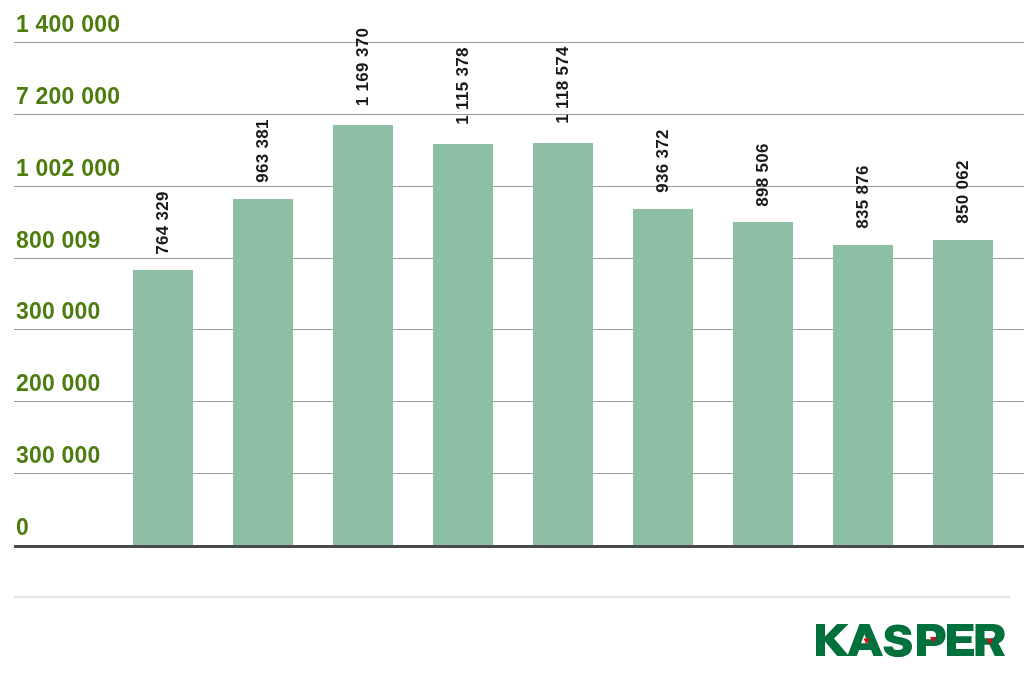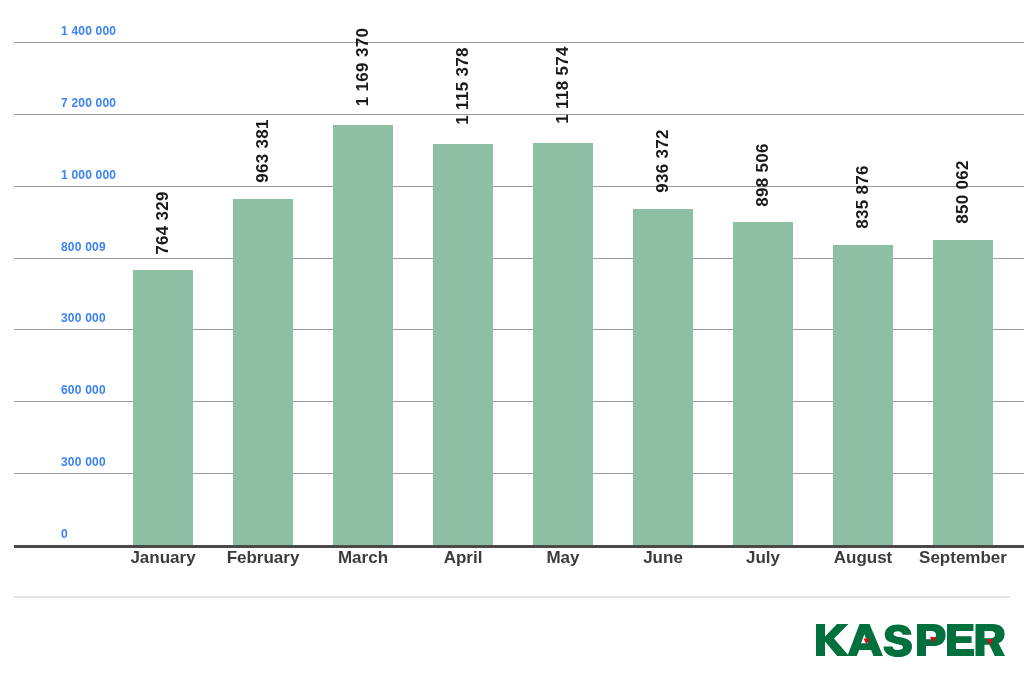--- a/index.html
+++ b/index.html
@@ -44,26 +44,25 @@
   }
   .grid-line.zero-line {
     height: 3px;
     background: #4a4a4a;
     left: 14px;
   }
   .y-label {
     position: absolute;
     left: 16px;
     bottom: 4px;
-    font-size: 12px;
+    font-size: 23px;
     font-weight: bold;
-    color: #3b82f6;
+    color: #4d7c0f;
     letter-spacing: 0.2px;
     white-space: nowrap;
-    margin-left: 45px;
   }
 
   
   .bars-layer {
     position: absolute;
     left: 113px;
     top: 0;
     width: 897px;
     height: 545px;
   }
@@ -140,33 +139,33 @@
         <div class="grid-row" style="top: 545px;">
           <div class="grid-line zero-line"></div>
           <div class="y-label">0</div>
         </div>
         <div class="grid-row" style="top: 473.143px;">
           <div class="grid-line"></div>
           <div class="y-label">300 000</div>
         </div>
         <div class="grid-row" style="top: 401.286px;">
           <div class="grid-line"></div>
-          <div class="y-label">600 000</div>
+          <div class="y-label">200 000</div>
         </div>
         <div class="grid-row" style="top: 329.429px;">
           <div class="grid-line"></div>
           <div class="y-label">300 000</div>
         </div>
         <div class="grid-row" style="top: 257.571px;">
           <div class="grid-line"></div>
           <div class="y-label">800 009</div>
         </div>
         <div class="grid-row" style="top: 185.714px;">
           <div class="grid-line"></div>
-          <div class="y-label">1 000 000</div>
+          <div class="y-label">1 002 000</div>
         </div>
         <div class="grid-row" style="top: 113.857px;">
           <div class="grid-line"></div>
           <div class="y-label">7 200 000</div>
         </div>
         <div class="grid-row" style="top: 42px;">
           <div class="grid-line"></div>
           <div class="y-label">1 400 000</div>
         </div>
       </div>
@@ -203,31 +202,20 @@
           <div class="bar-value" style="bottom: 312.318px; height: 20px; width: 71.4px; margin-bottom: 25.7px; line-height: 20px; text-align: center;">835 876</div>
           <div class="bar" title="August: 835 876" style="height: 300.318px; background: rgb(140, 191, 164);"></div>
         </div>
         <div class="bar-slot" style="left: 800px;">
           <div class="bar-value" style="bottom: 317.415px; height: 20px; width: 71.4px; margin-bottom: 25.7px; line-height: 20px; text-align: center;">850 062</div>
           <div class="bar" title="September: 850 062" style="height: 305.415px; background: rgb(140, 191, 164);"></div>
         </div>
       </div>
   </div>
 
-  <div class="x-axis" id="x-axis-container">
-      <div class="x-label" style="left: 0px;">January</div>
-      <div class="x-label" style="left: 100px;">February</div>
-      <div class="x-label" style="left: 200px;">March</div>
-      <div class="x-label" style="left: 300px;">April</div>
-      <div class="x-label" style="left: 400px;">May</div>
-      <div class="x-label" style="left: 500px;">June</div>
-      <div class="x-label" style="left: 600px;">July</div>
-      <div class="x-label" style="left: 700px;">August</div>
-      <div class="x-label" style="left: 800px;">September</div>
-    </div>
 
   <div class="footer-rule"></div>
 
   <div class="logo">
     <svg width="192" height="44" viewBox="0 0 192 44" xmlns="http://www.w3.org/2000/svg">
       <g fill="#00703c">
 
         <path d="M2,6 h9 v12.5 L23,6 h11.5 L20,20.5 L35,38 H23.2 L11,23.5 V38 H2 Z"></path>
 
         <path d="M45.5,6 h10 L69,38 H59.4 l-2.3-6.1 h-12 L42.8,38 h-9.4 Z M50.4,16.2 l-3.4,9.1 h6.9 Z"></path>

